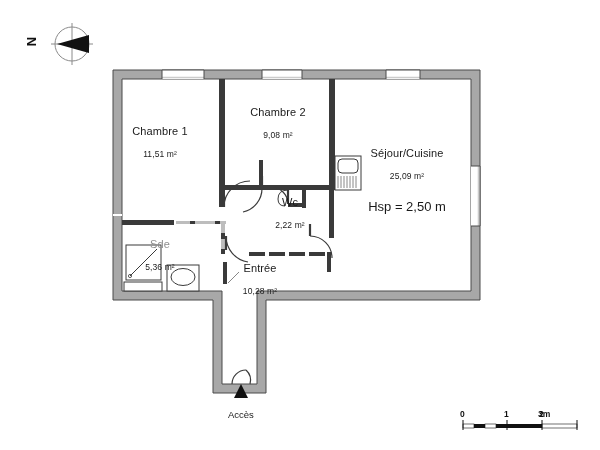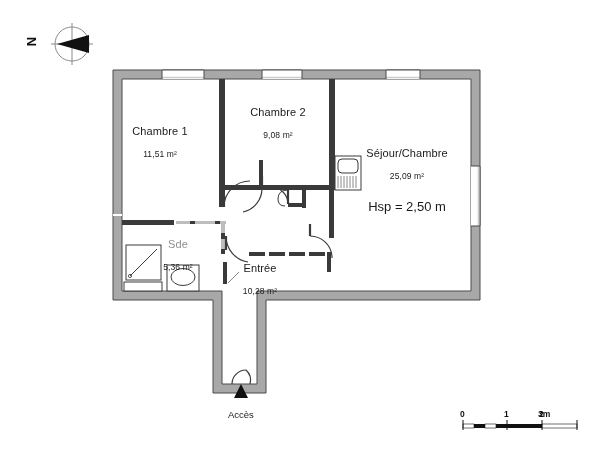--- a/index.html
+++ b/index.html
@@ -280,26 +280,30 @@
     <span class="room-name">Chambre 1</span>
     <span class="room-area">11,51 m²</span>
   </div>
 
   <div class="room-label" style="left:228px; top:106px; width:100px;">
     <span class="room-name">Chambre 2</span>
     <span class="room-area">9,08 m²</span>
   </div>
 
   <div class="room-label" style="left:352px; top:147px; width:110px;">
-    <span class="room-name">Séjour/Chambre</span>
+    <span class="room-name">Séjour/Cuisine</span>
     <span class="room-area">25,09 m²</span>
   </div>
 
-
-  <div class="room-label faded" style="left:138px; top:238px; width:80px;">
+  <div class="room-label small" style="left:258px; top:196px; width:64px;">
+    <span class="room-name">Wc</span>
+    <span class="room-area">2,22 m²</span>
+  </div>
+
+  <div class="room-label faded" style="left:120px; top:238px; width:80px;">
     <span class="room-name">Sde</span>
     <span class="room-area">5,36 m²</span>
   </div>
 
   <div class="room-label" style="left:210px; top:262px; width:100px;">
     <span class="room-name">Entrée</span>
     <span class="room-area">10,28 m²</span>
   </div>
 
   <div class="note-text" style="left:352px; top:199px; width:110px;">Hsp = 2,50 m</div>

